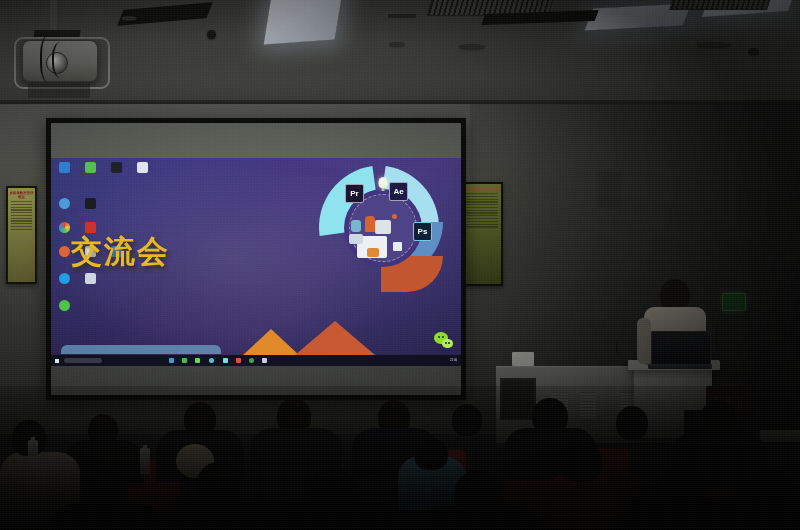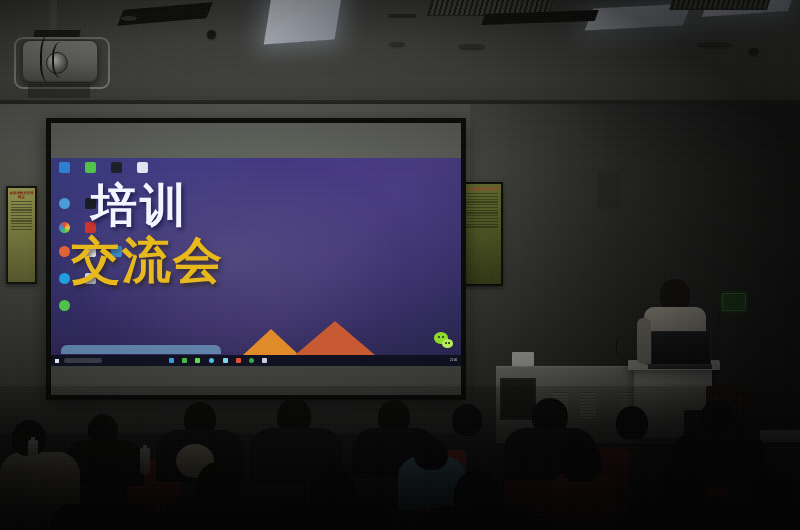--- a/index.html
+++ b/index.html
@@ -45,21 +45,21 @@
   .screen-surface{position:relative;width:100%;height:100%;overflow:hidden;background:#5d5f59;}
   .slide{position:absolute;left:0;top:35px;width:100%;height:208px;overflow:hidden;
     background:linear-gradient(135deg,#3a3d85 0%,#42357f 38%,#4a3c86 62%,#3b3577 100%);}
   .slide-glow{position:absolute;left:0;top:0;width:100%;height:100%;pointer-events:none;
     background:radial-gradient(ellipse 62% 70% at 44% 48%,rgba(255,255,255,.12),rgba(0,0,0,0) 70%);}
   .slide-head-text{position:absolute;left:22px;top:7px;color:#fff;font-size:13px;font-weight:bold;
     letter-spacing:.5px;text-shadow:0 1px 2px rgba(0,0,0,.5);white-space:nowrap;z-index:6;}
   .slide-head-text .ps{color:#7ec8ff;}
   .slide-title-white{position:absolute;left:40px;top:24px;color:#f2f5ff;font-size:46px;font-weight:bold;
     letter-spacing:3px;line-height:1;text-shadow:2px 3px 4px rgba(22,18,60,.75);z-index:6;}
-  .slide-title-gold{position:absolute;left:20px;top:78px;color:#e8b91c;font-size:49px;font-weight:bold;
+  .slide-title-gold{position:absolute;left:20px;top:78px;color:#e8b91c;font-size:31px;font-weight:bold;
     letter-spacing:2px;line-height:1;text-shadow:2px 3px 4px rgba(40,30,10,.6);z-index:6;}
   
   .donut{position:absolute;right:14px;top:6px;width:128px;height:128px;z-index:4;}
   .donut-center{position:absolute;left:50%;top:50%;transform:translate(-50%,-50%);
     width:66px;height:66px;border-radius:50%;border:1px dashed rgba(255,255,255,.45);
     background:rgba(255,255,255,.07);}
   .bulb{position:absolute;left:50%;top:13px;transform:translateX(-50%);width:9px;height:11px;
     border-radius:50% 50% 40% 40%;background:#f2f4e6;box-shadow:0 0 5px rgba(255,255,200,.55);}
   .bulb:after{content:"";position:absolute;left:3px;bottom:-3px;width:3px;height:3px;background:#b9bcae;}
   .ill{position:absolute;border-radius:2px;}
@@ -193,20 +193,47 @@
 
   <div class="screen-frame">
     <div class="screen-surface">
 
       <div class="slide">
 
         <div class="slide-mountain" style="left:192px;bottom:11px;width:0;height:0;border-left:28px solid transparent;border-right:28px solid transparent;border-bottom:26px solid #e08a2a;"></div>
         <div class="slide-mountain" style="left:244px;bottom:11px;width:0;height:0;border-left:40px solid transparent;border-right:40px solid transparent;border-bottom:34px solid #c75a33;"></div>
         <div class="slide-mountain" style="left:10px;bottom:12px;width:160px;height:9px;border-radius:6px 6px 0 0;background:rgba(130,200,230,.55);"></div>
 
+        <div class="donut">
+          <div class="ill" style="left:-4px;top:6px;width:62px;height:62px;background:#8fe3ef;
+                      border-radius:62px 0 0 0;transform:rotate(-8deg);"></div>
+          <div class="ill" style="left:62px;top:6px;width:62px;height:62px;background:#a5dff0;
+                      border-radius:0 62px 0 0;transform:rotate(8deg);"></div>
+          <div class="ill" style="left:66px;top:58px;width:58px;height:56px;background:#5d8fc4;
+                      border-radius:0 0 58px 0;"></div>
+          <div class="ill" style="left:62px;top:92px;width:62px;height:36px;background:#c2562f;
+                      border-radius:0 0 40px 0;"></div>
+          <div class="ill" style="left:50%;top:50%;transform:translate(-50%,-50%);width:78px;height:78px;
+                      border-radius:50%;background:#42357f;"></div>
+          <div class="donut-center"></div>
+          <div class="bulb"></div>
+
+          <div class="ill" style="left:38px;top:72px;width:30px;height:22px;background:#eef1f4;border-radius:2px;"></div>
+          <div class="ill" style="left:56px;top:56px;width:16px;height:14px;background:#dde3e8;"></div>
+          <div class="ill" style="left:46px;top:52px;width:10px;height:16px;background:#d8632f;border-radius:4px 4px 1px 1px;"></div>
+          <div class="ill" style="left:32px;top:56px;width:10px;height:12px;background:#79b7d0;border-radius:3px;"></div>
+          <div class="ill" style="left:30px;top:70px;width:14px;height:10px;background:#cfd9e0;border-radius:2px;"></div>
+          <div class="ill" style="left:48px;top:84px;width:12px;height:9px;background:#e0883a;border-radius:2px;"></div>
+          <div class="ill" style="left:73px;top:50px;width:5px;height:5px;border-radius:50%;background:#e0643a;"></div>
+          <div class="ill" style="left:74px;top:78px;width:9px;height:9px;background:#e6ecef;border-radius:1px;"></div>
+
+          <div class="adobe-tile" style="left:26px;top:20px;width:17px;height:17px;line-height:17px;background:#1d1430;">Pr</div>
+          <div class="adobe-tile" style="left:70px;top:18px;width:17px;height:17px;line-height:17px;background:#201a46;">Ae</div>
+          <div class="adobe-tile" style="left:94px;top:58px;width:17px;height:17px;line-height:17px;background:#0f2136;border-color:#79c8e0;">Ps</div>
+        </div>
 
         <div class="wechat">
           <div class="wx-a">
               <div class="wx-eye" style="left:4px;top:4px;"></div>
               <div class="wx-eye" style="left:8px;top:4px;"></div>
             </div>
           <div class="wx-b">
               <div class="wx-eye" style="left:3px;top:3px;"></div>
               <div class="wx-eye" style="left:6px;top:3px;"></div>
             </div>
@@ -220,21 +247,20 @@
         <div class="dicon" style="left:34px;top:40px;background:#1b1d24;"></div>
         <div class="dicon" style="left:8px;top:64px;background:conic-gradient(#e0483a,#e8c63a,#4ac25a,#3a8fd6,#e0483a);border-radius:50%;"></div>
         <div class="dicon" style="left:34px;top:64px;background:#c9352b;"></div>
         <div class="dicon" style="left:8px;top:88px;background:#e0643a;border-radius:50%;"></div>
         <div class="dicon" style="left:34px;top:88px;background:#e8eaf0;"></div>
         <div class="dicon" style="left:60px;top:88px;background:#3a8fd6;"></div>
         <div class="dicon" style="left:8px;top:115px;background:#1f9fe0;border-radius:50%;"></div>
         <div class="dicon" style="left:34px;top:115px;background:#cfd6e2;"></div>
         <div class="dicon" style="left:8px;top:142px;background:#4ec24a;border-radius:50%;"></div>
 
-        <div class="slide-title-white">培训</div>
         <div class="slide-title-gold">交流会</div>
 
         <div class="slide-glow"></div>
 
         <div class="taskbar">
           <div class="tb-start"></div>
           <div class="tb-search"></div>
           <div class="tb-ico" style="left:118px;background:#3d9ae0;"></div>
           <div class="tb-ico" style="left:131px;background:#4db84a;"></div>
           <div class="tb-ico" style="left:144px;background:#5ee04a;"></div>

